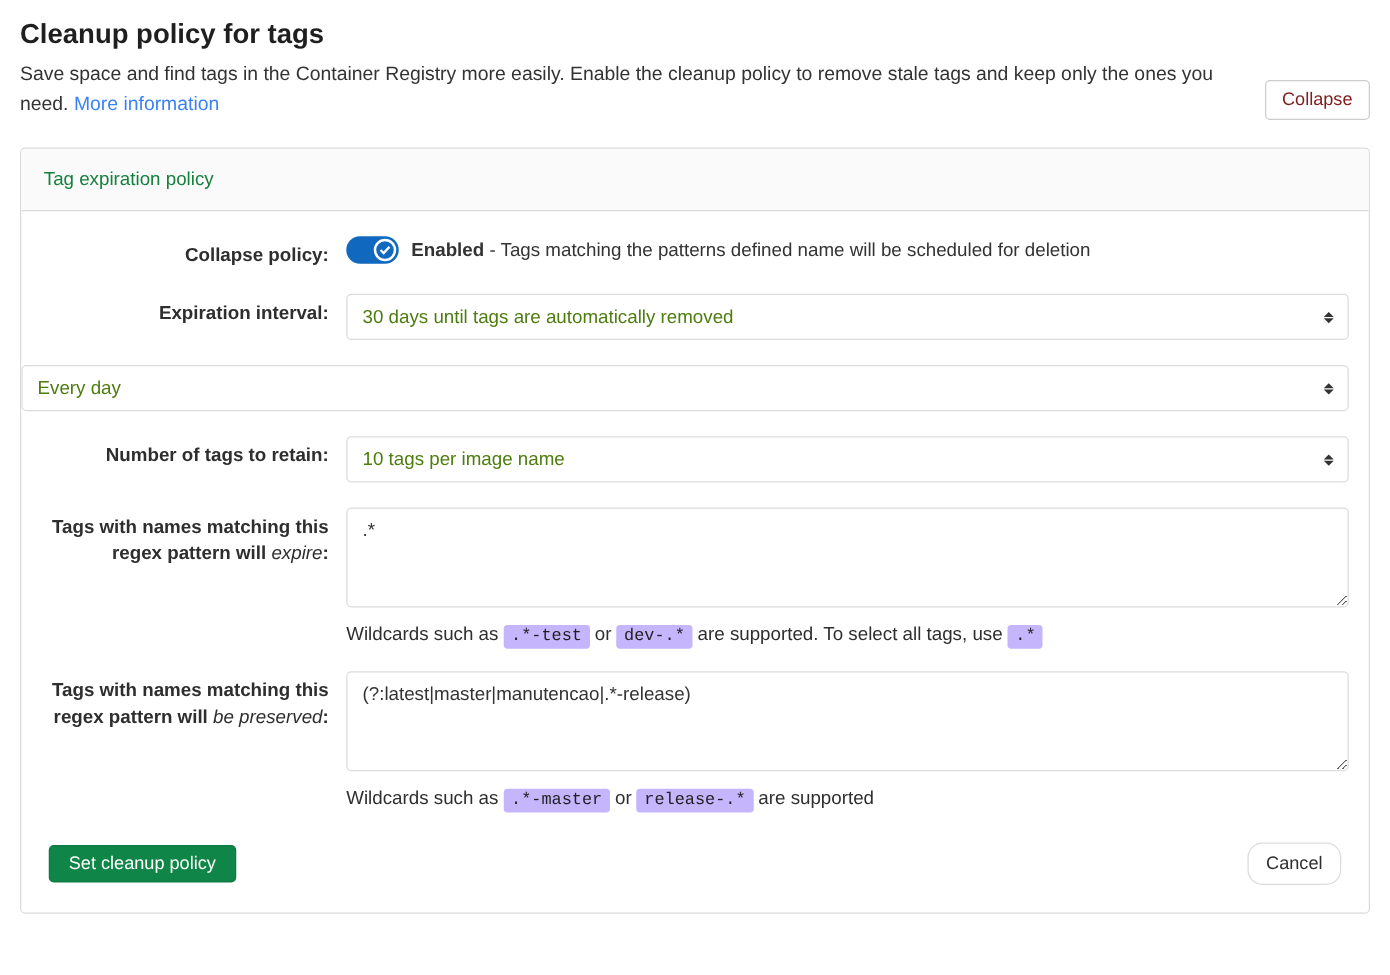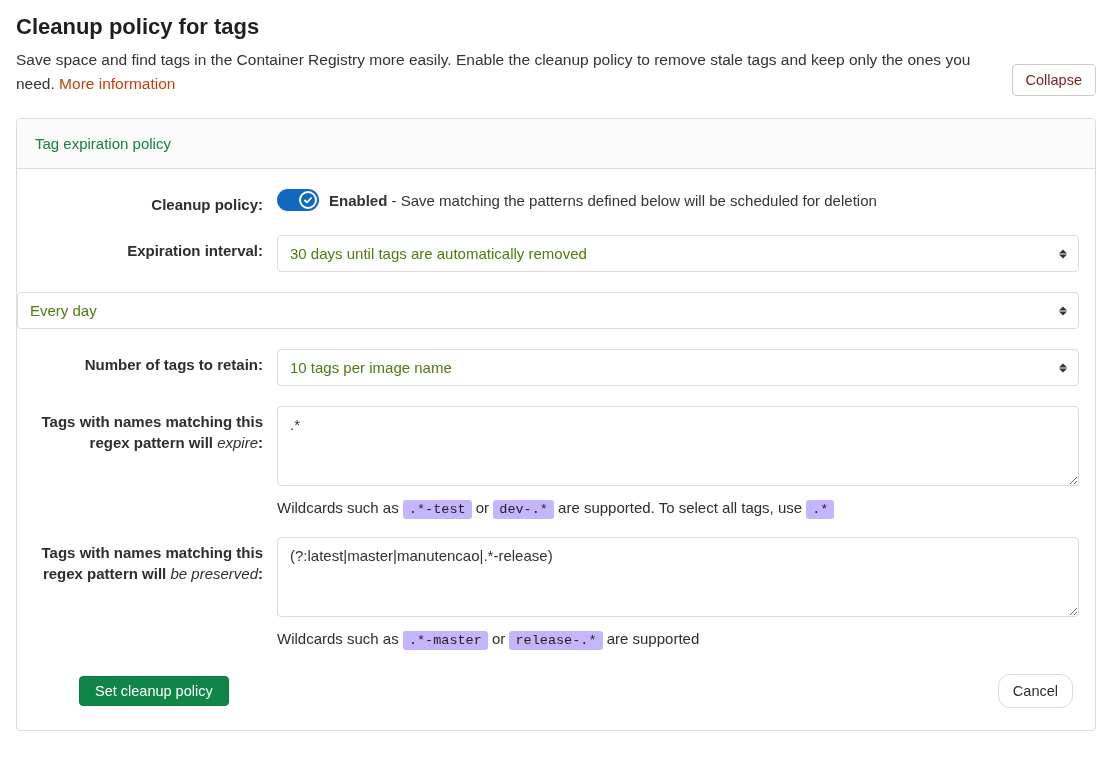--- a/index.html
+++ b/index.html
@@ -22,21 +22,21 @@
       font-weight: 600;
       color: #1f1f1f;
       margin-bottom: 8px;
     }
     .subtitle {
       font-size: 15.5px;
       color: #333;
       line-height: 1.55;
     }
     .subtitle a {
-      color: #c2410c;
+      color: #3b82f6;
       text-decoration: none;
     }
     .btn-default {
       background: #fff;
       border: 1px solid #ccc;
       border-radius: 4px;
       padding: 7px 13px;
       font-size: 14.5px;
       color: #7f1d1d;
       cursor: pointer;
@@ -166,21 +166,20 @@
     }
     .btn-primary {
       background: #108548;
       color: #fff;
       border: 1px solid #0d7a41;
       border-radius: 4px;
       padding: 6px 15px;
       font-size: 14.5px;
       font-weight: 400;
       cursor: pointer;
-      margin-left: 40px;
     }
     .btn-cancel {
       background: #fff;
       border: 1px solid #dbdbdb;
       border-radius: 12px;
       padding: 8px 14px;
       font-size: 14.5px;
       color: #2e2e2e;
       cursor: pointer;
     }
@@ -196,32 +195,32 @@
     </p>
   </div>
   <button class="btn-default">Collapse</button>
 </div>
 
 <div class="panel">
   <div class="panel-header">Tag expiration policy</div>
   <div class="panel-body">
 
     <div class="form-row first">
-      <div class="form-label">Cleanup policy:</div>
+      <div class="form-label">Collapse policy:</div>
       <div class="form-control-wrap">
         <div class="toggle-row">
           <span class="toggle">
             <span class="toggle-knob">
               <svg viewBox="0 0 14 14" fill="none" stroke="#fff" stroke-width="2.5">
                   <path d="M2 7 L5.5 10.5 L12 3.5"></path>
                 </svg>
             </span>
           </span>
           <span class="toggle-text">
-            <b>Enabled</b><span> - Save matching the patterns defined below will be scheduled for deletion</span>
+            <b>Enabled</b><span> - Tags matching the patterns defined name will be scheduled for deletion</span>
           </span>
         </div>
       </div>
     </div>
 
     <div class="form-row">
       <div class="form-label">Expiration interval:</div>
       <div class="form-control-wrap">
         <div class="select-wrap">
           <select class="form-select">

